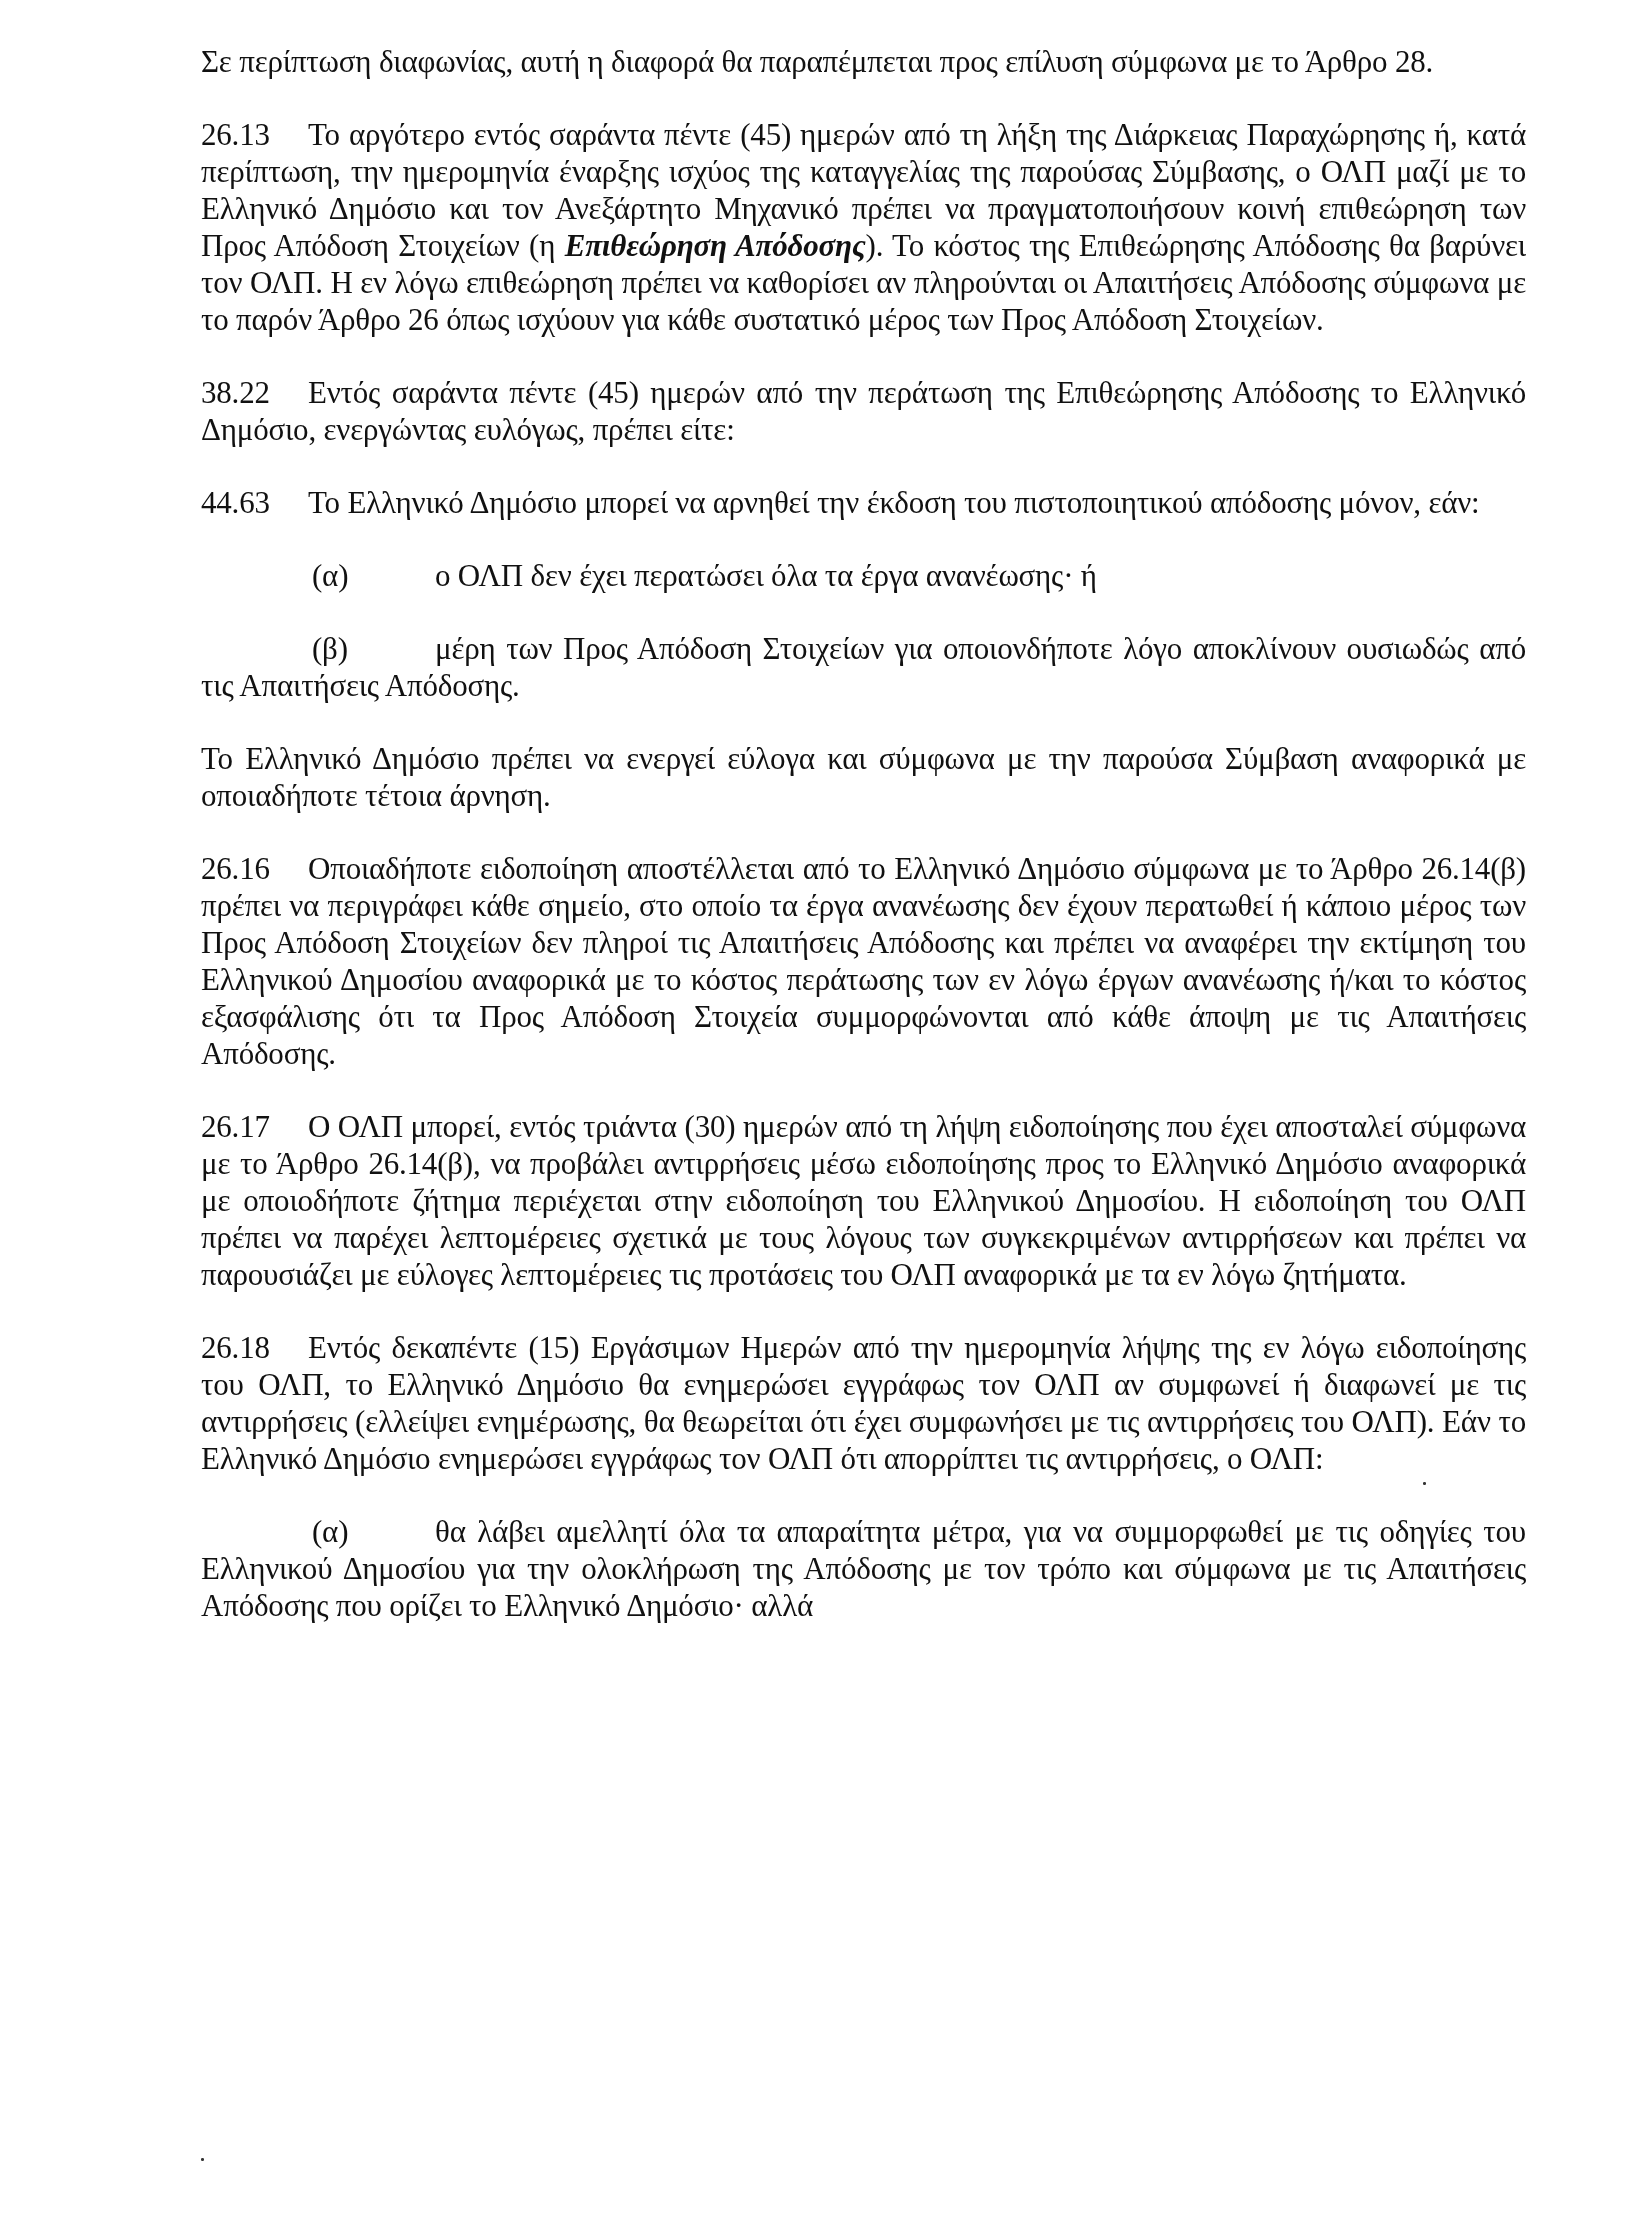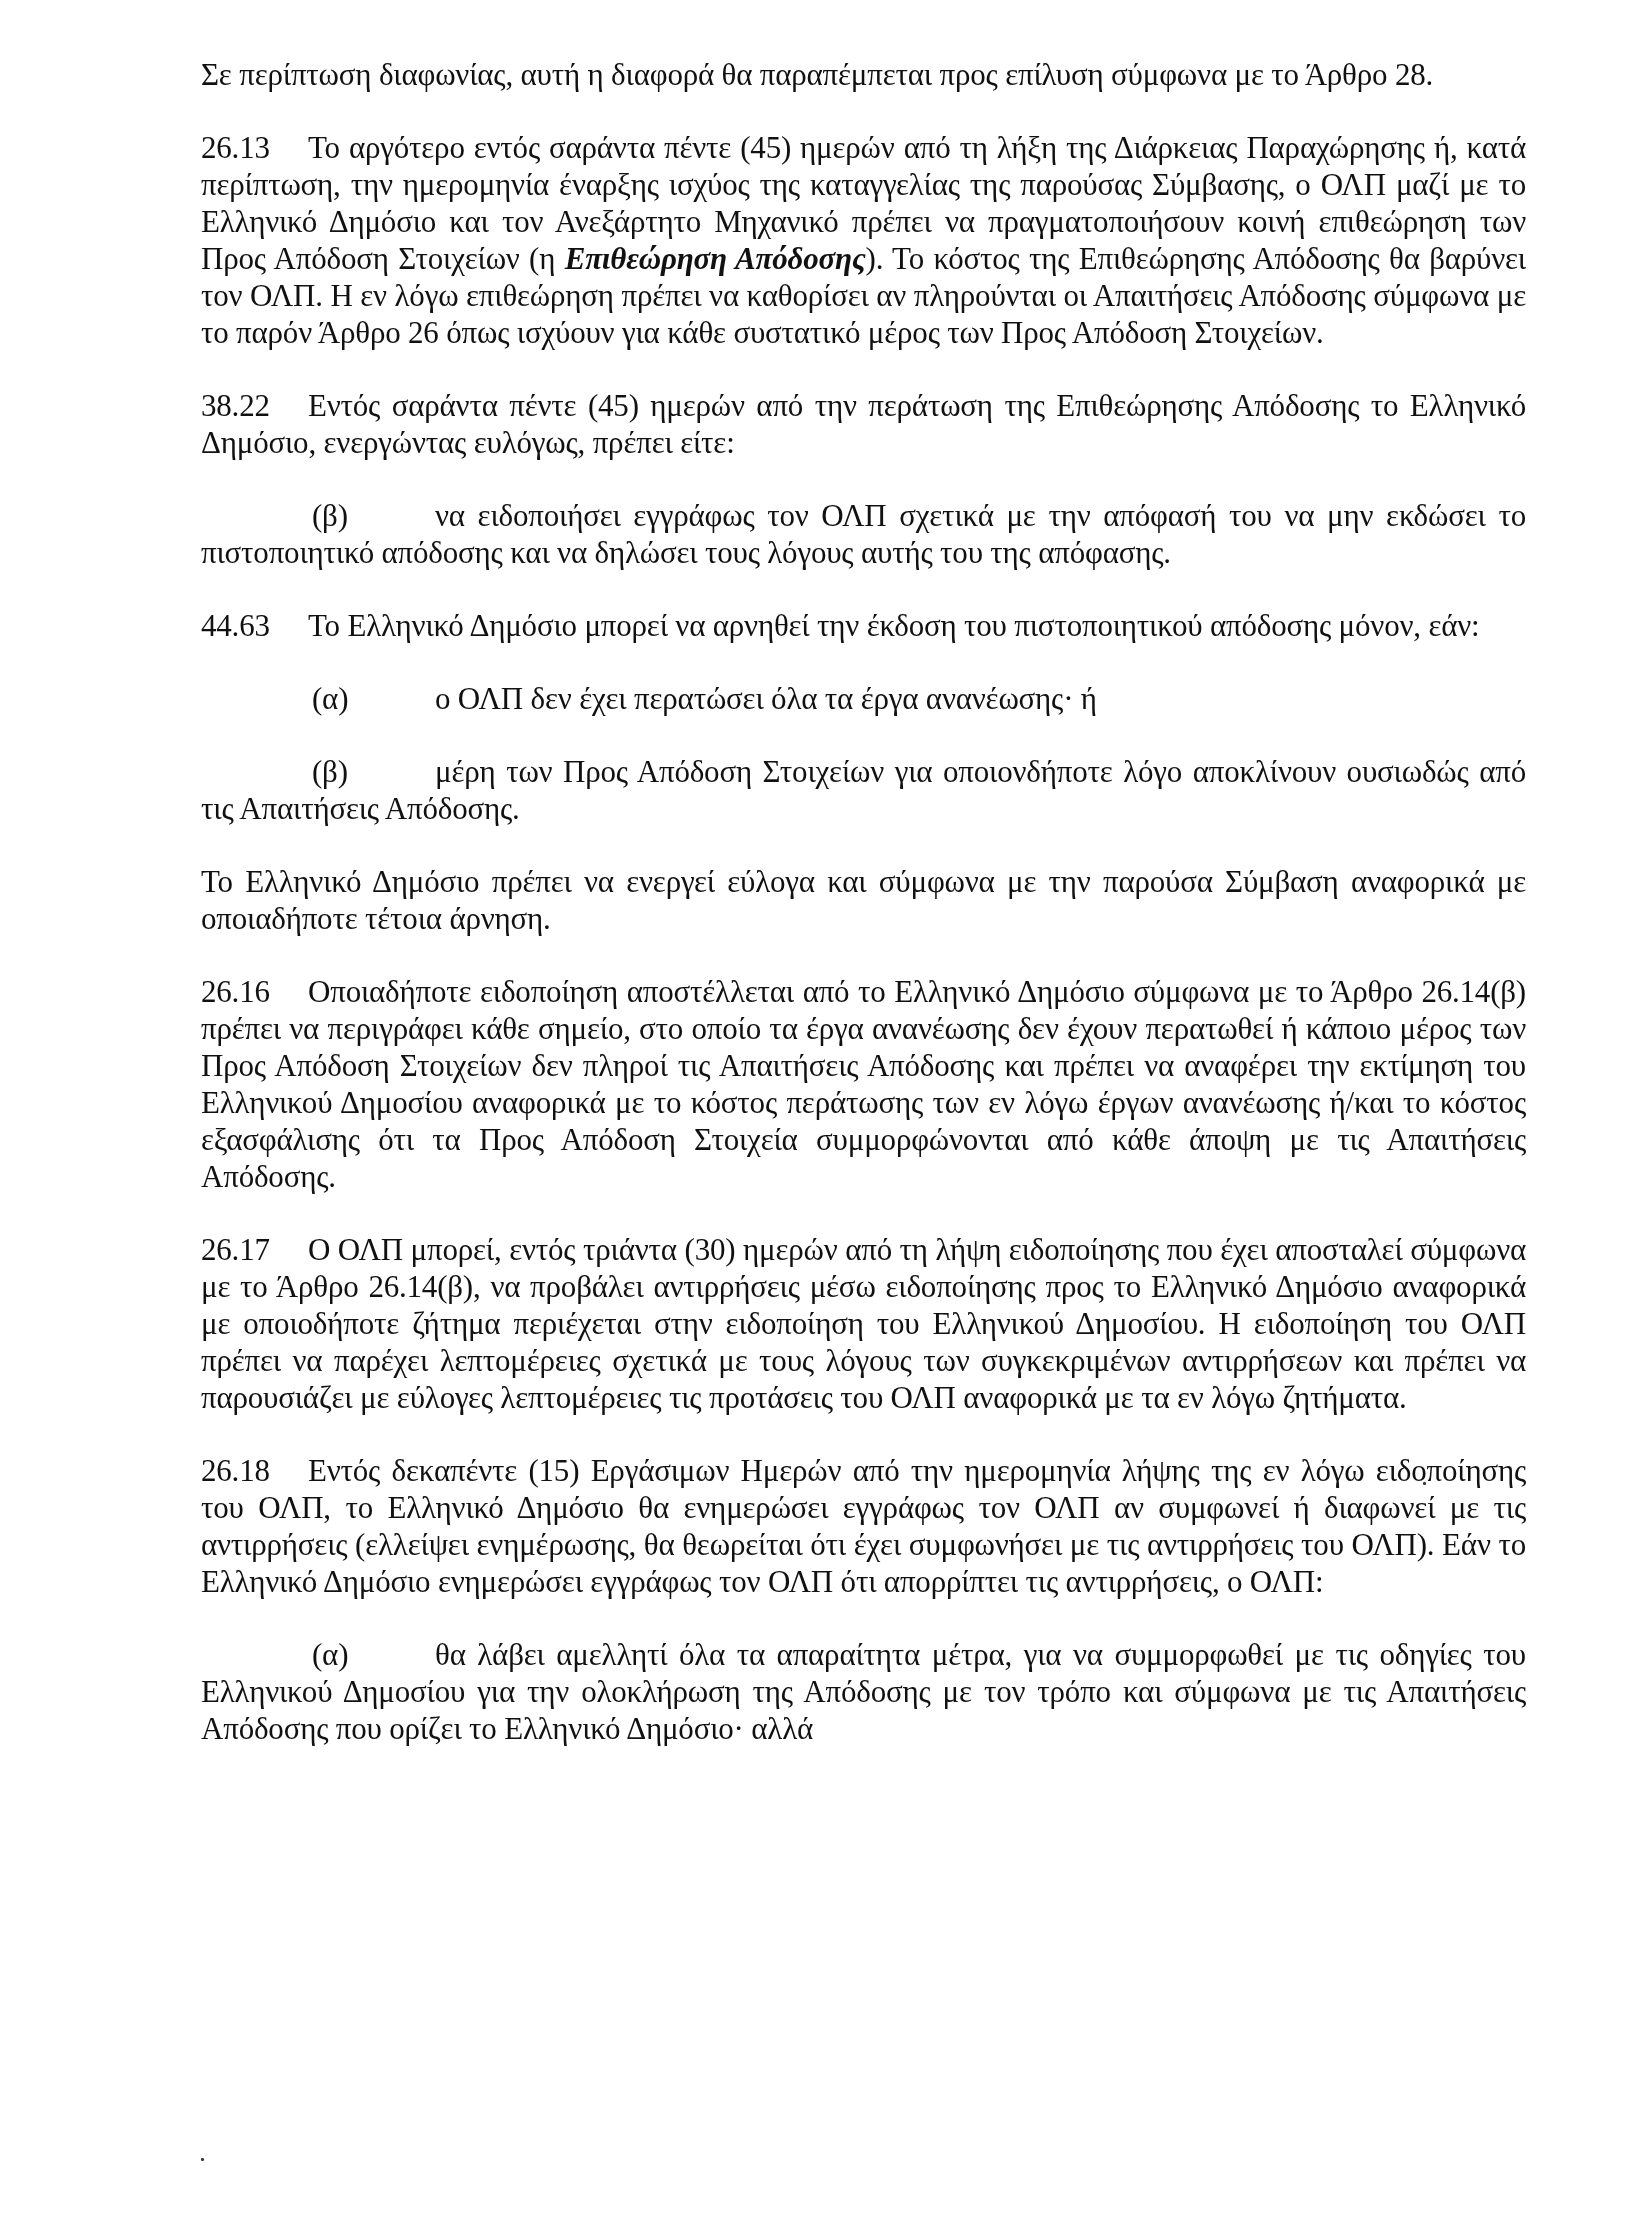--- a/index.html
+++ b/index.html
@@ -7,21 +7,21 @@
       width: 1645px;
       height: 2227px;
       position: relative;
       overflow: hidden;
       font-family: "Liberation Serif", "DejaVu Serif", serif;
       color: #111111;
     }
     .page {
       position: absolute;
       left: 201px;
-      top: 56px;
+      top: 43px;
       width: 1325px;
     }
     .para {
       font-size: 31px;
       line-height: 37px;
       text-align: justify;
       margin: 0 0 36px 0;
       letter-spacing: -0.2px;
     }
     .para .num {
@@ -58,23 +58,20 @@
     <span>Σε περίπτωση διαφωνίας, αυτή η διαφορά θα παραπέμπεται προς επίλυση σύμφωνα με το Άρθρο 28.</span>
   </p>
 
   <p class="para">
     <span class="num">26.13</span><span>Το αργότερο εντός σαράντα πέντε (45) ημερών από τη λήξη της Διάρκειας Παραχώρησης ή, κατά περίπτωση, την ημερομηνία έναρξης ισχύος της καταγγελίας της παρούσας Σύμβασης, ο ΟΛΠ μαζί με το Ελληνικό Δημόσιο και τον Ανεξάρτητο Μηχανικό πρέπει να πραγματοποιήσουν κοινή επιθεώρηση των Προς Απόδοση Στοιχείων (η </span><span class="em">Επιθεώρηση Απόδοσης</span><span>). Το κόστος της Επιθεώρησης Απόδοσης θα βαρύνει τον ΟΛΠ. Η εν λόγω επιθεώρηση πρέπει να καθορίσει αν πληρούνται οι Απαιτήσεις Απόδοσης σύμφωνα με το παρόν Άρθρο 26 όπως ισχύουν για κάθε συστατικό μέρος των Προς Απόδοση Στοιχείων.</span>
   </p>
 
   <p class="para">
     <span class="num">38.22</span><span>Εντός σαράντα πέντε (45) ημερών από την περάτωση της Επιθεώρησης Απόδοσης το Ελληνικό Δημόσιο, ενεργώντας ευλόγως, πρέπει είτε:</span>
   </p>
-  <p class="sub">
-    <span class="label">(β)</span><span>να ειδοποιήσει εγγράφως τον ΟΛΠ σχετικά με την απόφασή του να μην εκδώσει το πιστοποιητικό απόδοσης και να δηλώσει τους λόγους αυτής του της απόφασης.</span>
-  </p>
 
   <p class="para">
     <span class="num">44.63</span><span>Το Ελληνικό Δημόσιο μπορεί να αρνηθεί την έκδοση του πιστοποιητικού απόδοσης μόνον, εάν:</span>
   </p>
   <p class="sub first-only">
     <span class="label">(α)</span><span>ο ΟΛΠ δεν έχει περατώσει όλα τα έργα ανανέωσης· ή</span>
   </p>
   <p class="sub">
     <span class="label">(β)</span><span>μέρη των Προς Απόδοση Στοιχείων για οποιονδήποτε λόγο αποκλίνουν ουσιωδώς από τις Απαιτήσεις Απόδοσης.</span>
   </p>

